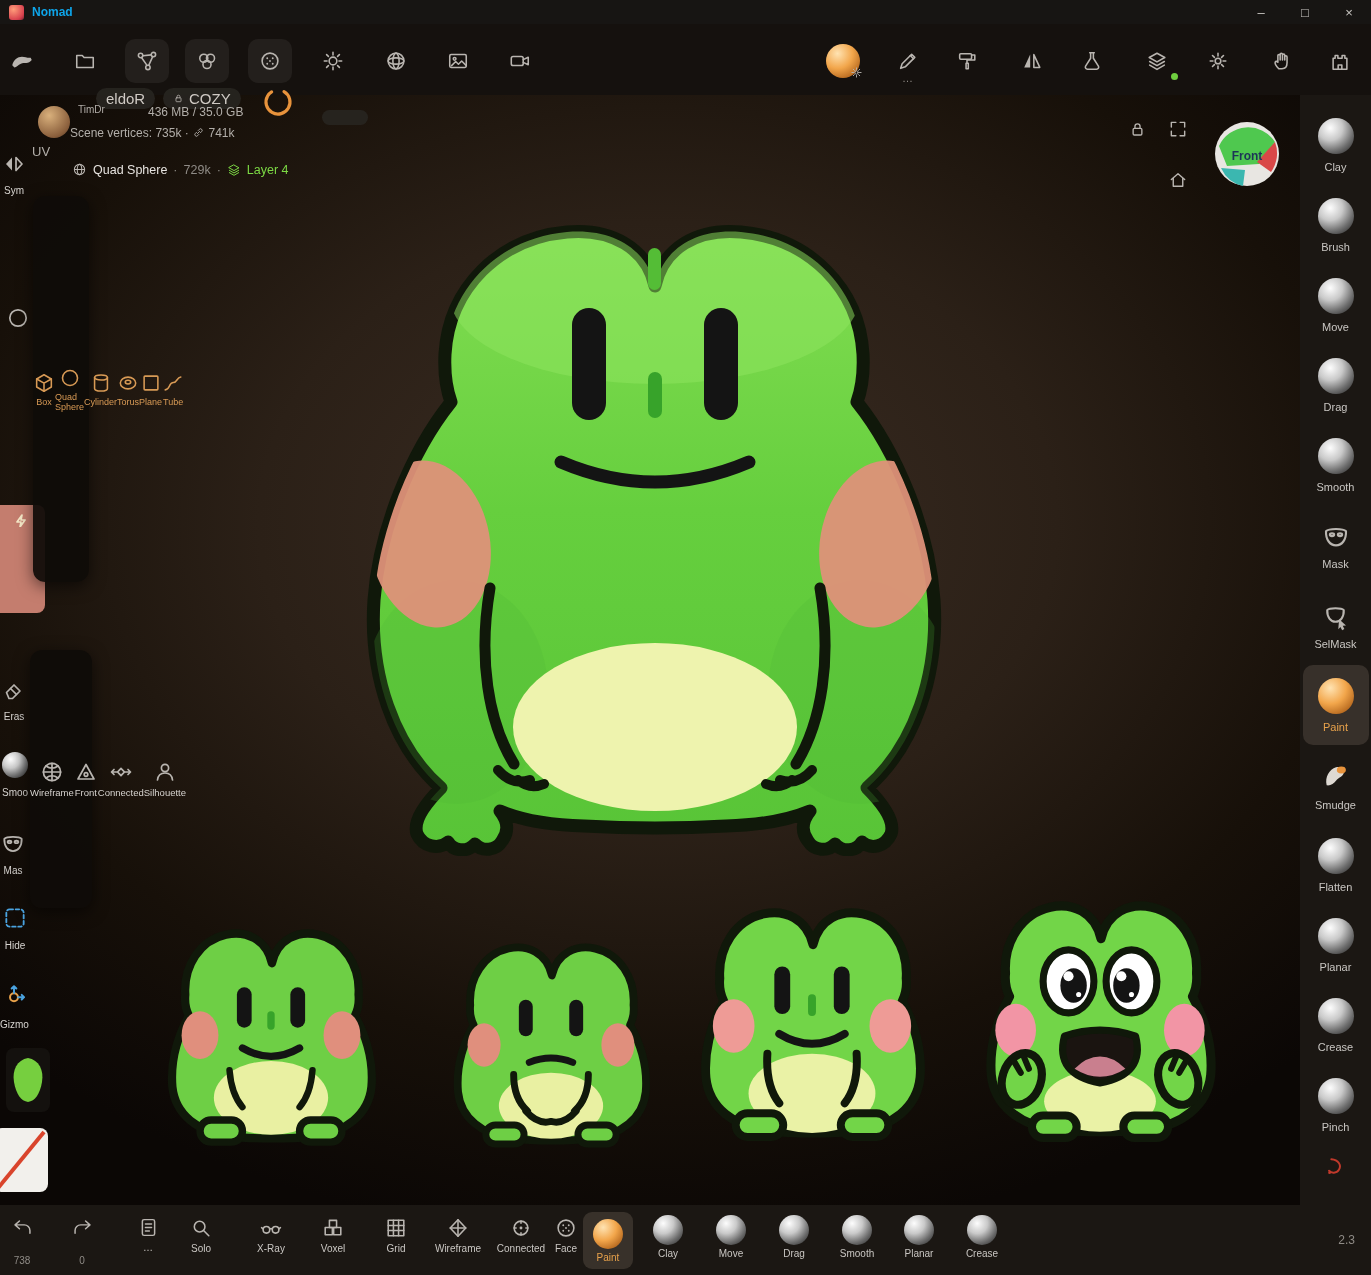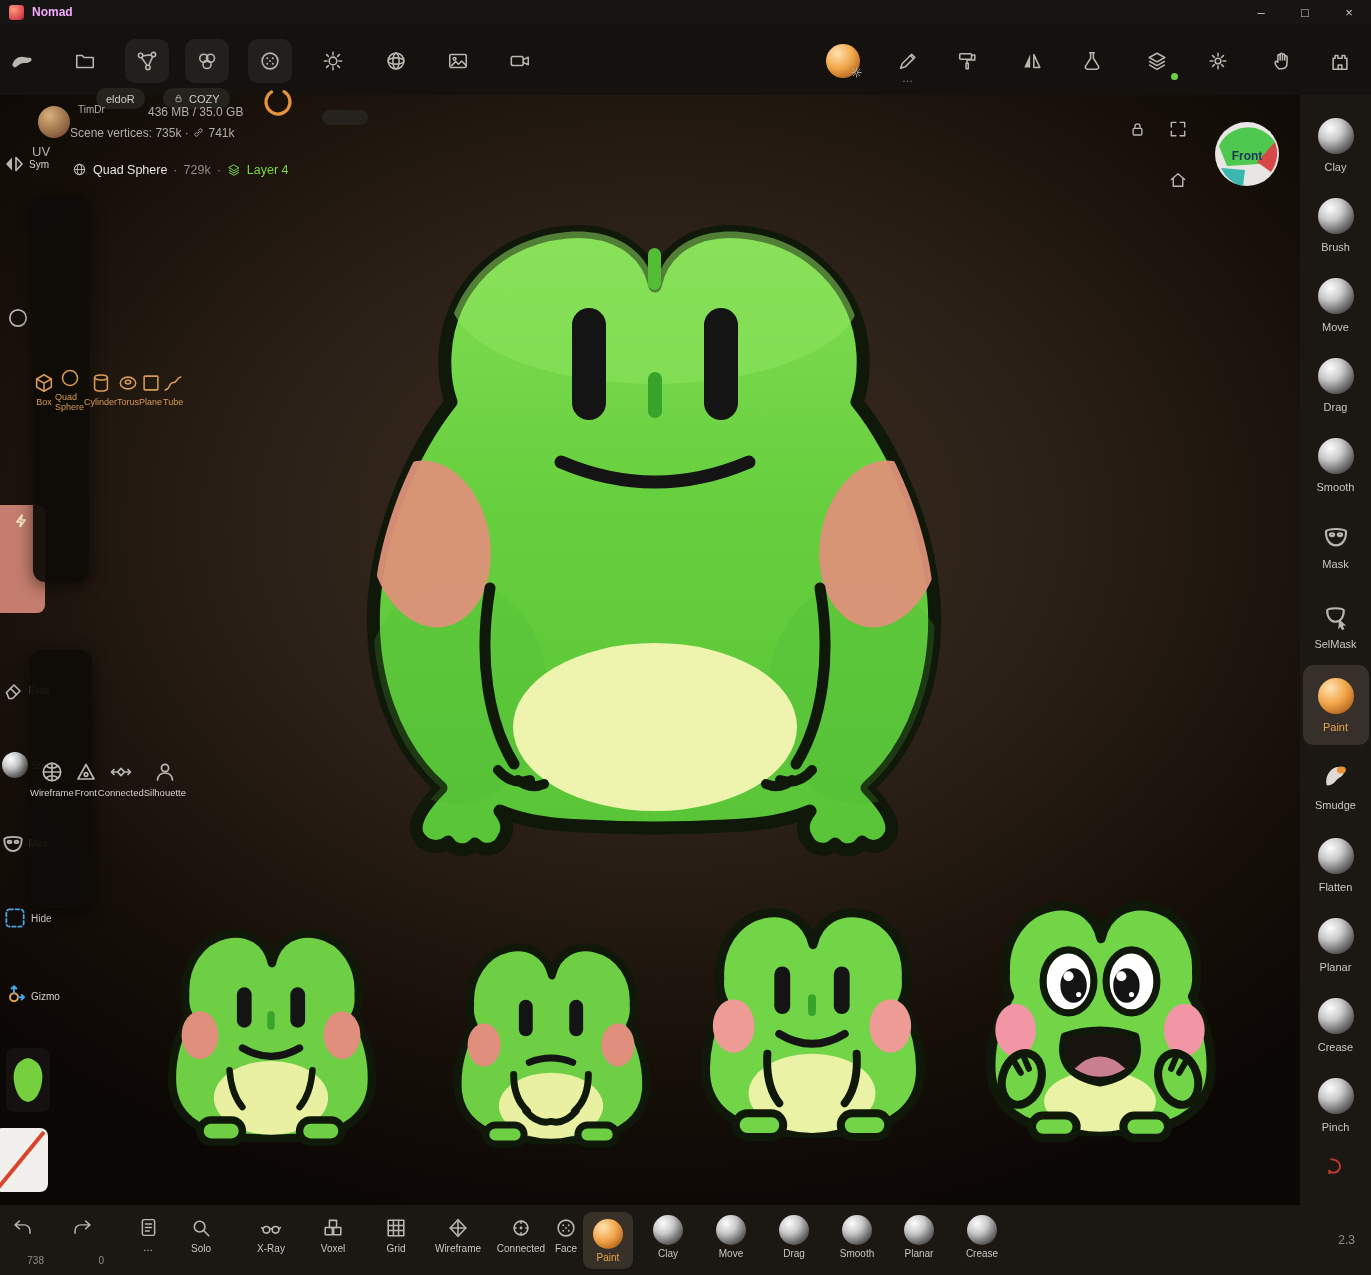--- a/index.html
+++ b/index.html
@@ -4,71 +4,71 @@
 <style>
   html,body{margin:0;padding:0;background:#000;}
   #app{position:relative;width:1371px;height:1275px;overflow:hidden;
        font-family:"Liberation Sans",sans-serif;color:#cfccc8;
        background:#0b0705;}
   .abs{position:absolute;}
   
   .titlebar{left:0;top:0;width:1371px;height:24px;background:#171513;display:flex;align-items:center;z-index:40;}
   .appmark{width:15px;height:15px;border-radius:3px;margin:0 8px 0 9px;
            background:radial-gradient(circle at 30% 30%,#ff9d7a,#d9434f 70%,#7c2030);}
-  .apptitle{font-size:12px;color:#f0abfc;font-weight:bold;}
+  .apptitle{font-size:12px;color:#0ea5e9;font-weight:bold;}
   .winbtn{width:44px;height:24px;display:flex;align-items:center;justify-content:center;color:#c9c6c2;font-size:13px;}
   .winbtns{margin-left:auto;display:flex;}
   
   .canvas{left:0;top:24px;width:1371px;height:1251px;
     background:radial-gradient(950px 720px at 48% 40%,#3b2d23 0%,#2b2017 42%,#171009 74%,#0b0705 100%);z-index:1;}
   
   .topbar{left:0;top:24px;width:1371px;height:71px;background:#15110e;z-index:10;}
   .tbtn{position:absolute;width:44px;height:44px;top:15px;border-radius:10px;display:flex;align-items:center;justify-content:center;color:#b9b5b0;}
   .tbtn.tile{background:#231f1c;}
   .svgic{display:block;stroke:#b9b5b0;fill:none;stroke-width:1.7;stroke-linecap:round;stroke-linejoin:round;color:#b9b5b0;}
   .svgic *{vector-effect:non-scaling-stroke;}
   .orb{width:34px;height:34px;border-radius:50%;
        background:radial-gradient(circle at 34% 28%,#ffe3b2,#f2a64b 45%,#a85a14 88%);}
   .minidots{position:absolute;font-size:11px;color:#8f8b86;letter-spacing:1px;}
   .greendot{position:absolute;width:7px;height:7px;border-radius:50%;background:#6fcf3f;}
   
   .pill{position:absolute;height:21px;padding:0 10px;border-radius:11px;background:rgba(40,37,33,.88);
-        display:flex;align-items:center;gap:5px;font-size:11px;color:#cfcac4;z-index:12;}
+        display:flex;align-items:center;gap:5px;font-size:15px;color:#cfcac4;z-index:12;}
   .hdrtxt{position:absolute;font-size:12px;color:#b2aea9;z-index:12;white-space:nowrap;}
   .avatar{position:absolute;width:32px;height:32px;border-radius:50%;z-index:12;
           background:radial-gradient(circle at 35% 30%,#d9b07c,#8a5f3c 70%,#4f3420);}
   .objrow{position:absolute;left:72px;top:162px;display:flex;align-items:center;gap:6px;z-index:12;font-size:12.5px;}
   .dim{color:#8f8b86;} .green{color:#7cd944;} .white{color:#e6e3df;}
   .arcring{position:absolute;z-index:12;}
   
   .vctl{position:absolute;z-index:12;color:#b2aea9;}
   .gizmoball{position:absolute;left:1213px;top:120px;width:68px;height:68px;z-index:12;}
   
   .popup{position:absolute;background:rgba(15,12,9,.94);border-radius:12px;z-index:20;
          box-shadow:0 4px 16px rgba(0,0,0,.55);display:flex;flex-direction:row;align-items:center;justify-content:space-evenly;}
   .pitem{display:flex;flex-direction:column;align-items:center;gap:3px;font-size:9px;color:#d89a55;width:100%;}
   .pitem .svgic{stroke:#d89a55;color:#d89a55;}
   .ditem{display:flex;flex-direction:column;align-items:center;gap:3px;font-size:9.5px;color:#d6d3cf;width:100%;}
   
-  .ledge{position:absolute;z-index:15;display:flex;align-items:center;gap:3px;font-size:10px;color:#d6d3cf;}
+  .ledge{position:absolute;z-index:15;display:flex;flex-direction:column;align-items:center;gap:9px;font-size:10px;color:#d6d3cf;}
   .swatchbox{position:absolute;z-index:15;border-radius:8px;}
   
   .rsidebar{left:1300px;top:95px;width:71px;height:1110px;background:#1b1713;z-index:25;
             display:flex;flex-direction:column;align-items:center;padding-top:10px;box-sizing:border-box;}
   .rtool{width:66px;height:80px;display:flex;flex-direction:column;align-items:center;justify-content:center;gap:7px;
          font-size:11px;color:#c9c6c2;border-radius:10px;}
   .rtool.sel{background:#37302a;color:#e8a24b;}
   .ball{width:36px;height:36px;border-radius:50%;
         background:radial-gradient(circle at 34% 28%,#fdfdfd,#c9c9c9 35%,#6e6e6e 66%,#262626 94%);}
   .ball.orange{background:radial-gradient(circle at 34% 28%,#ffe3b2,#f2a64b 45%,#a85a14 88%);}
   
   .bottombar{left:0;top:1205px;width:1371px;height:70px;background:#1b1713;z-index:30;}
   .btog{position:absolute;width:56px;display:flex;flex-direction:column;align-items:center;gap:4px;
         font-size:10px;color:#c9c6c2;top:12px;}
-  .bcount{position:absolute;font-size:10px;color:#8f8b86;top:50px;text-align:right;width:44px;}
+  .bcount{position:absolute;font-size:10px;color:#8f8b86;top:50px;text-align:center;width:44px;}
   .btool{position:absolute;width:56px;display:flex;flex-direction:column;align-items:center;gap:3px;font-size:10px;color:#c9c6c2;top:10px;}
   .btool .ball{width:30px;height:30px;}
   .painttile{position:absolute;left:583px;top:7px;width:50px;height:57px;background:#38312a;border-radius:9px;
              display:flex;flex-direction:column;align-items:center;justify-content:center;gap:3px;font-size:10px;color:#e8a24b;}
   .version{position:absolute;right:16px;top:28px;font-size:12px;color:#8f8b86;}
 </style>
 </head>
 <body>
 
 <svg width="0" height="0" style="position:absolute">

